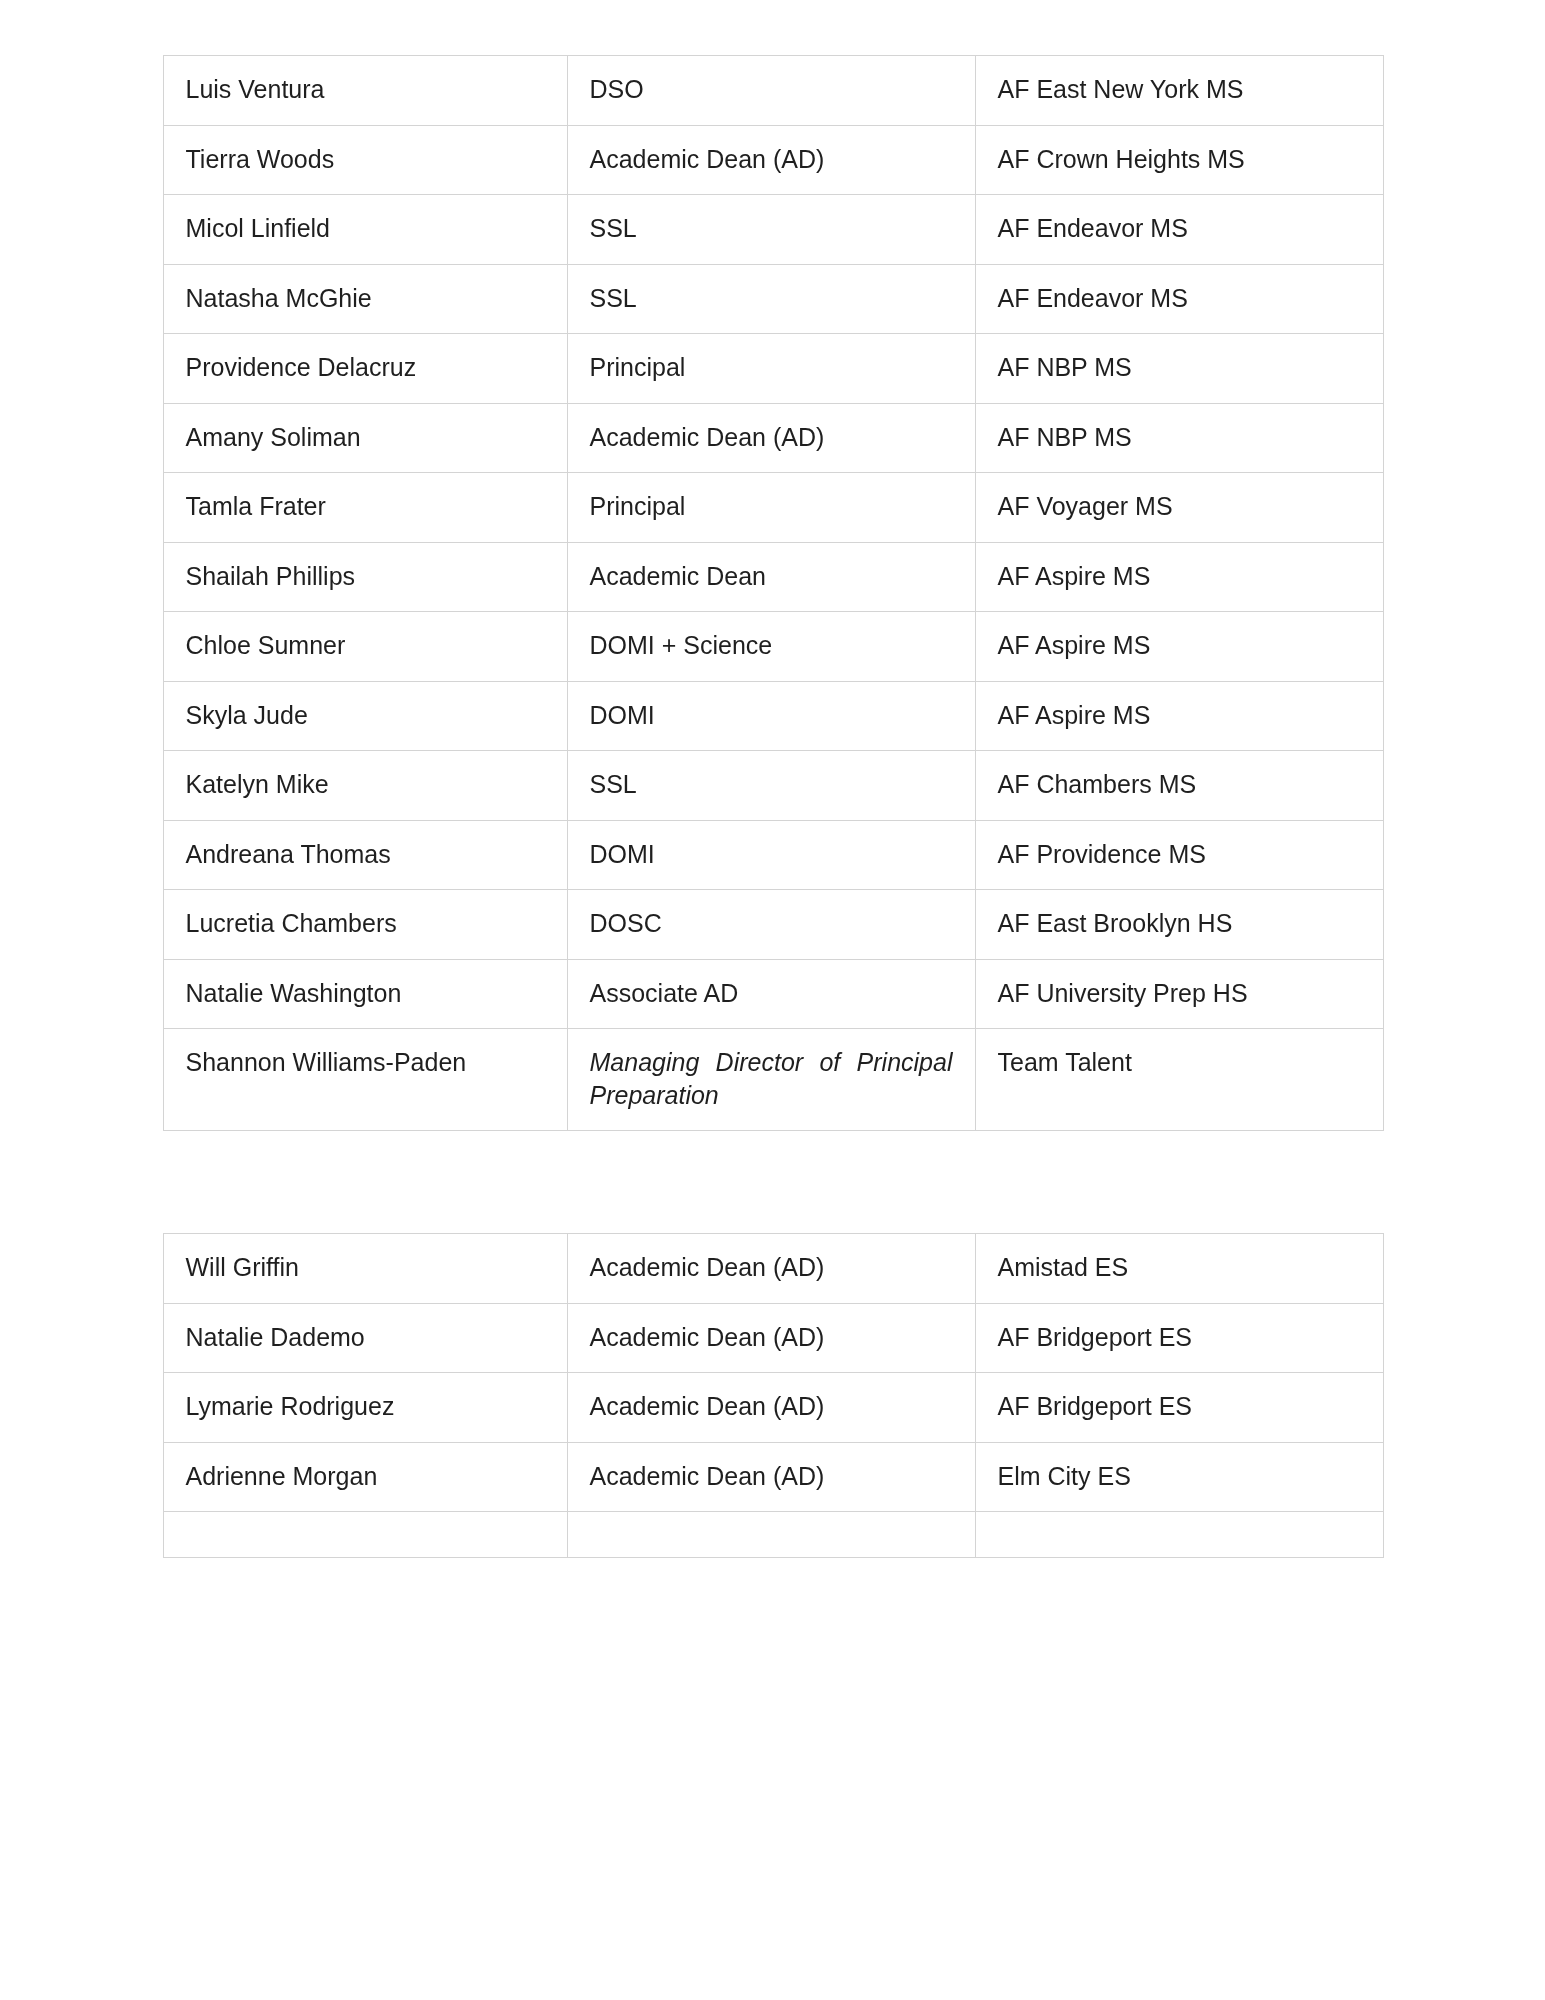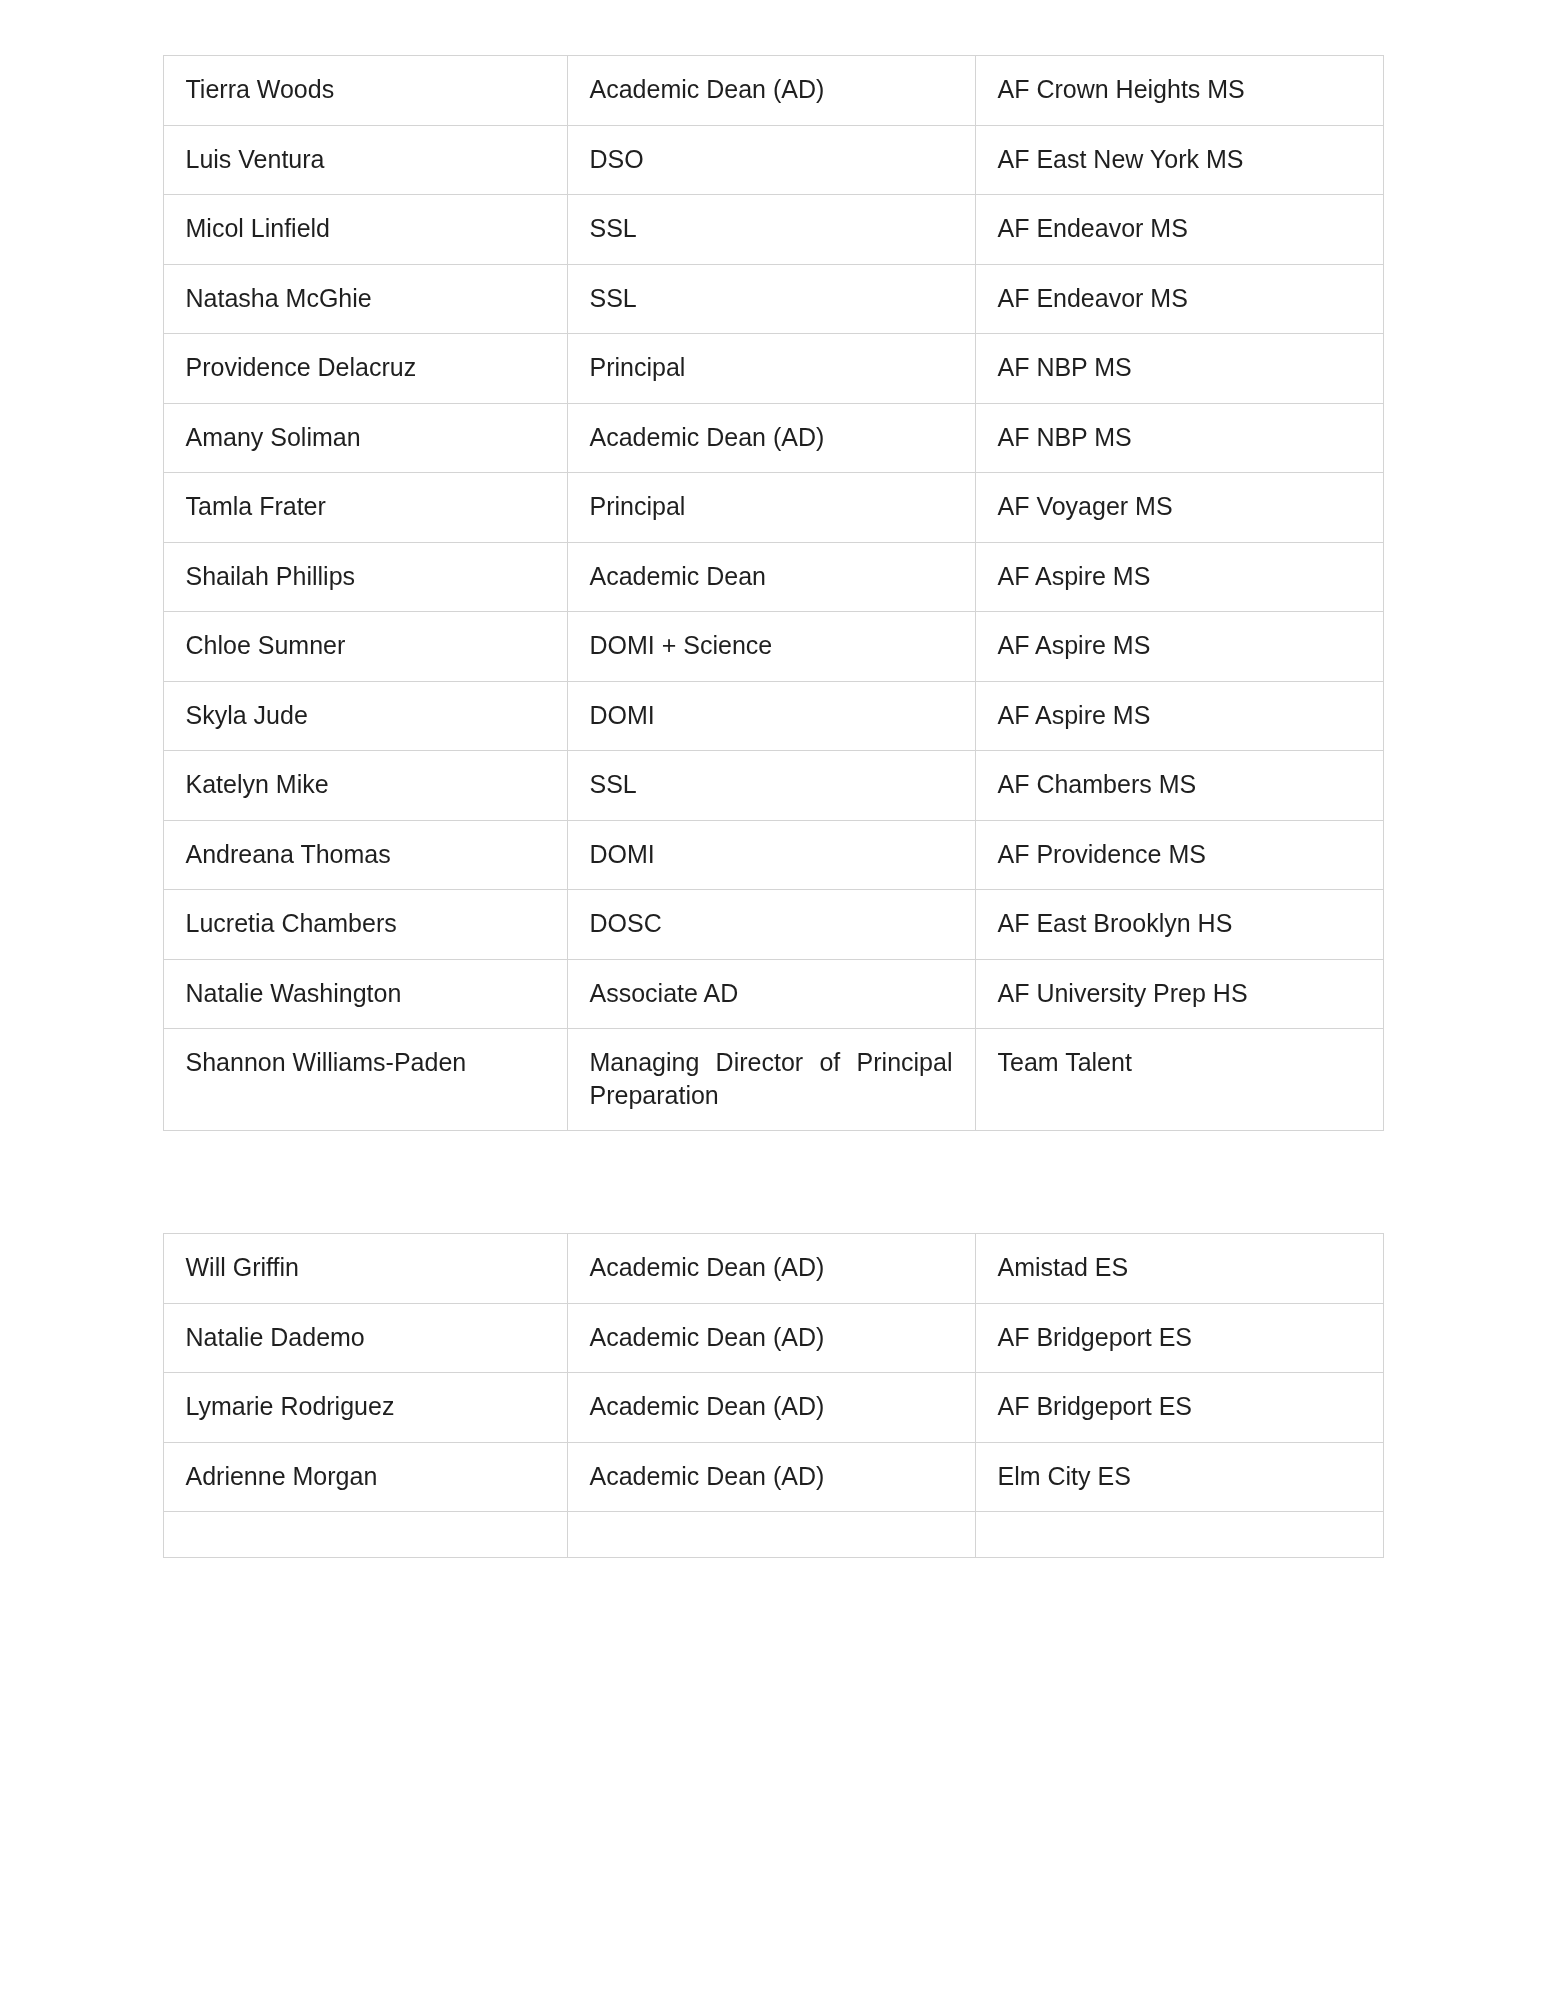--- a/index.html
+++ b/index.html
@@ -54,20 +54,21 @@
     word-wrap: break-word;
   }
 
   table.doc-table col.c-name  { width: 404px; }
   table.doc-table col.c-role  { width: 408px; }
   table.doc-table col.c-site  { width: 408px; }
 
   td.cell-role.justify {
     text-align: justify;
     text-align-last: left;
+    font-style: italic;
   }
 
   .empty-row td {
     height: 46px;
     padding-top: 17px;
     padding-bottom: 17px;
   }
 </style>
 </head>
 <body>
@@ -77,29 +78,29 @@
   <div class="table-wrap first">
     <table class="doc-table">
       <colgroup>
         <col class="c-name">
           <col class="c-role">
           <col class="c-site">
       </colgroup>
       <tbody>
 
         <tr>
-          <td class="cell-name">Tierra Woods</td>
-          <td class="cell-role">Academic Dean (AD)</td>
-          <td class="cell-site">AF Crown Heights MS</td>
-        </tr>
-
-        <tr>
           <td class="cell-name">Luis Ventura</td>
           <td class="cell-role">DSO</td>
           <td class="cell-site">AF East New York MS</td>
+        </tr>
+
+        <tr>
+          <td class="cell-name">Tierra Woods</td>
+          <td class="cell-role">Academic Dean (AD)</td>
+          <td class="cell-site">AF Crown Heights MS</td>
         </tr>
 
         <tr>
           <td class="cell-name">Micol Linfield</td>
           <td class="cell-role">SSL</td>
           <td class="cell-site">AF Endeavor MS</td>
         </tr>
 
         <tr>
           <td class="cell-name">Natasha McGhie</td>

